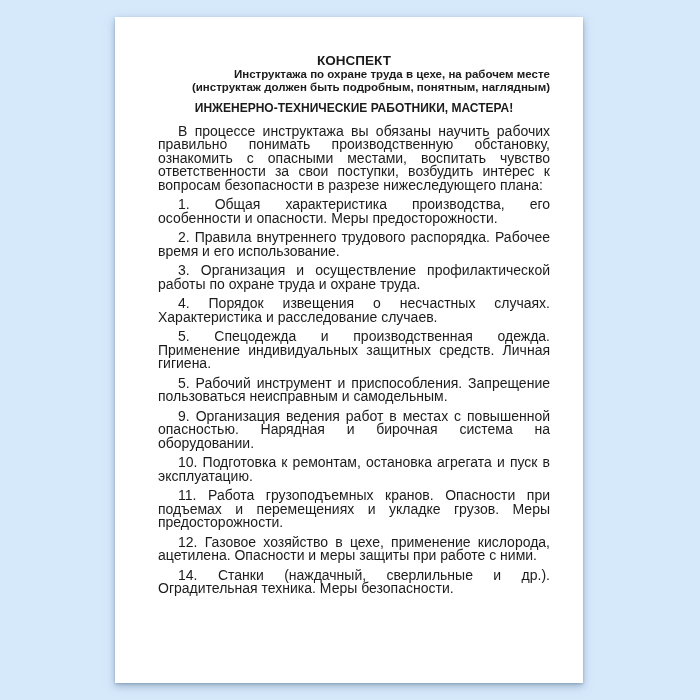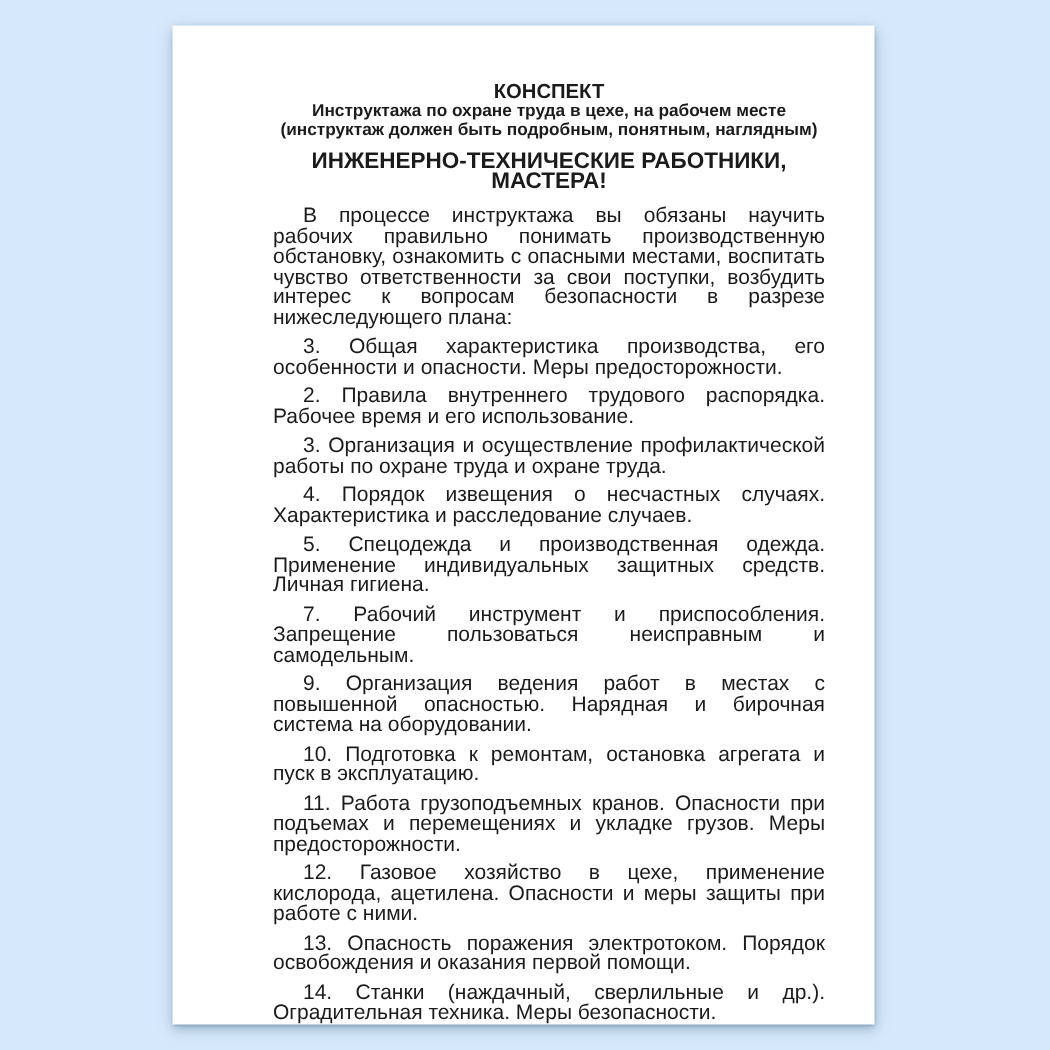--- a/index.html
+++ b/index.html
@@ -15,40 +15,40 @@
     position: relative;
   }
   .paper {
     position: absolute;
     left: 115px;
     top: 17px;
     width: 468px;
     height: 666px;
     background: #ffffff;
     box-sizing: border-box;
-    padding: 37px 33px 0 67px;
+    padding: 37px 33px 0 43px;
     box-shadow: 0 3px 8px rgba(106,133,163,0.60), 0 1px 2px rgba(106,133,163,0.45);
   }
   .doc-title {
     margin: 0 0 1px 0;
     font-size: 13.5px;
     line-height: 13px;
     font-weight: bold;
     text-align: center;
     color: #1b1b1b;
   }
   .doc-subtitle {
     font-size: 11.5px;
     line-height: 12.5px;
     font-weight: bold;
-    text-align: center;
+    text-align: right;
     color: #1b1b1b;
   }
   .doc-heading {
-    font-size: 15px;
+    font-size: 12px;
     line-height: 12.5px;
     font-weight: bold;
     text-align: center;
     color: #1b1b1b;
     margin-top: 9px;
   }
   .par {
     margin: 0 0 6px 0;
     font-size: 14px;
     line-height: 13.5px;
@@ -64,25 +64,24 @@
 <body>
 
 <div class="paper">
   <h1 class="doc-title">КОНСПЕКТ</h1>
   <div class="doc-subtitle">Инструктажа по охране труда в цехе, на рабочем месте</div>
   <div class="doc-subtitle">(инструктаж должен быть подробным, понятным, наглядным)</div>
   <div class="doc-heading">ИНЖЕНЕРНО-ТЕХНИЧЕСКИЕ РАБОТНИКИ, МАСТЕРА!</div>
 
   <p class="par intro">В процессе инструктажа вы обязаны научить рабочих правильно понимать производственную обстановку, ознакомить с опасными местами, воспитать чувство ответственности за свои поступки, возбудить интерес к вопросам безопасности в разрезе нижеследующего плана:</p>
 
-  <p class="par">3. Общая характеристика производства, его особенности и опасности. Меры предосторожности.</p>
+  <p class="par">1. Общая характеристика производства, его особенности и опасности. Меры предосторожности.</p>
   <p class="par">2. Правила внутреннего трудового распорядка. Рабочее время и его использование.</p>
   <p class="par">3. Организация и осуществление профилактической работы по охране труда и охране труда.</p>
   <p class="par">4. Порядок извещения о несчастных случаях. Характеристика и расследование случаев.</p>
   <p class="par">5. Спецодежда и производственная одежда. Применение индивидуальных защитных средств. Личная гигиена.</p>
-  <p class="par">7. Рабочий инструмент и приспособления. Запрещение пользоваться неисправным и самодельным.</p>
+  <p class="par">5. Рабочий инструмент и приспособления. Запрещение пользоваться неисправным и самодельным.</p>
   <p class="par">9. Организация ведения работ в местах с повышенной опасностью. Нарядная и бирочная система на оборудовании.</p>
   <p class="par">10. Подготовка к ремонтам, остановка агрегата и пуск в эксплуатацию.</p>
   <p class="par">11. Работа грузоподъемных кранов. Опасности при подъемах и перемещениях и укладке грузов. Меры предосторожности.</p>
   <p class="par">12. Газовое хозяйство в цехе, применение кислорода, ацетилена. Опасности и меры защиты при работе с ними.</p>
-  <p class="par">13. Опасность поражения электротоком. Порядок освобождения и оказания первой помощи.</p>
   <p class="par">14. Станки (наждачный, сверлильные и др.). Оградительная техника. Меры безопасности.</p>
 </div>
 
 </body></html>

